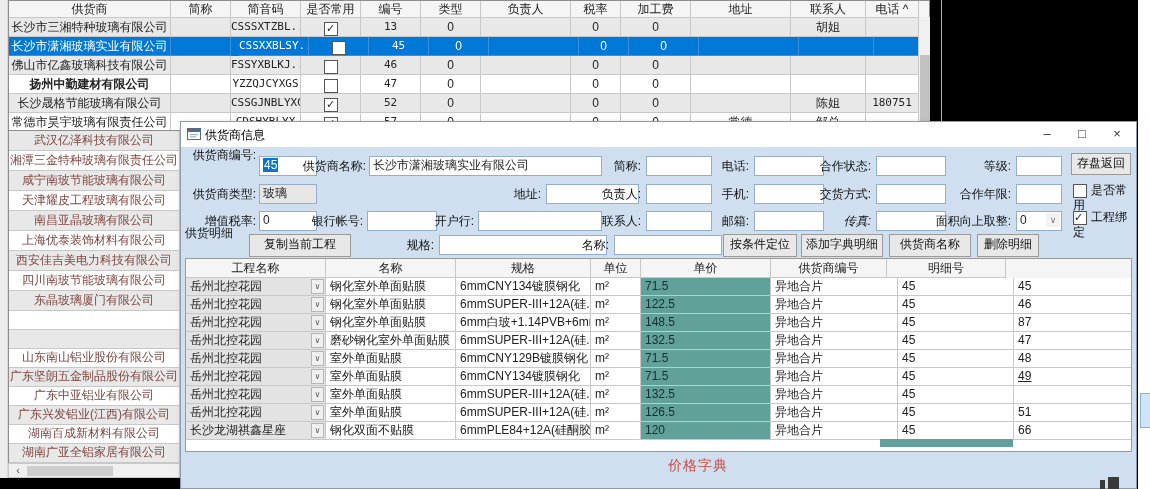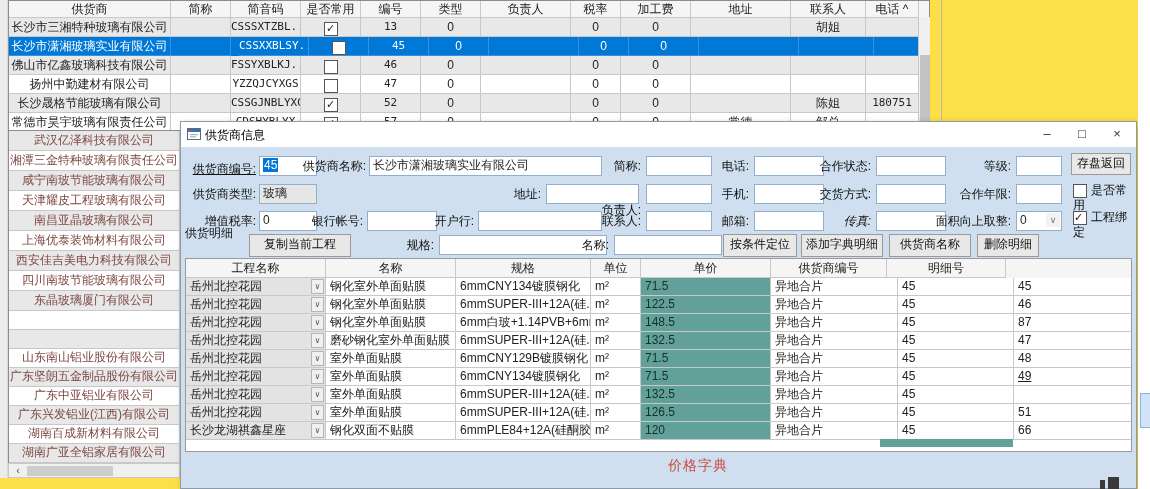--- a/index.html
+++ b/index.html
@@ -1,17 +1,17 @@
 <!DOCTYPE html>
 <html><head>
 <meta charset="utf-8">
 <style>
   html,body{margin:0;padding:0;}
   body{font-family:"Liberation Sans","DejaVu Sans",sans-serif;background:#fff;}
-  #stage{position:relative;width:1150px;height:489px;overflow:hidden;background:#fde047;font-size:12px;color:#222;}
+  #stage{position:relative;width:1150px;height:489px;overflow:hidden;background:#000000;font-size:12px;color:#222;}
   .abs{position:absolute;box-sizing:border-box;}
 
   
   #bg-table{left:8px;top:0;width:922px;height:131px;border:1px solid #8c8c8c;background:#fff;overflow:hidden;}
   .bgrow{display:flex;height:19px;line-height:18px;}
   .bgrow.hdr{height:17px;line-height:16px;background:#f5f5f5;font-weight:normal;}
   .bgrow.alt{background:#e8e8e8;}
   .bgrow.sel{background:#0078d7;color:#fff;}
   .bgcell{border-right:1px solid #c8c8c8;border-bottom:1px solid #c8c8c8;text-align:center;overflow:hidden;white-space:nowrap;box-sizing:border-box;flex:none;}
   .bgrow.sel .bgcell{border-right-color:#3b8fdd;border-bottom-color:#3b8fdd;}
@@ -117,21 +117,21 @@
         <div class="bgcell code" style="width: 60px;">46</div>
         <div class="bgcell" style="width: 60px;">0</div>
         <div class="bgcell" style="width: 90px;"></div>
         <div class="bgcell" style="width: 50px;">0</div>
         <div class="bgcell" style="width: 70px;">0</div>
         <div class="bgcell" style="width: 100px;"></div>
         <div class="bgcell" style="width: 75px;"></div>
         <div class="bgcell code" style="width: 53px;"></div>
       </div>
       <div class="bgrow">
-        <div class="bgcell" style="width: 162px;">扬州中勤建材有限公司</div>
+        <div class="bgcell" style="width: 162px; font-weight: bold;">扬州中勤建材有限公司</div>
         <div class="bgcell" style="width: 60px;"></div>
         <div class="bgcell code" style="width: 70px;">YZZQJCYXGS</div>
         <div class="bgcell" style="width: 60px;"><span class="cb"></span></div>
         <div class="bgcell code" style="width: 60px;">47</div>
         <div class="bgcell" style="width: 60px;">0</div>
         <div class="bgcell" style="width: 90px;"></div>
         <div class="bgcell" style="width: 50px;">0</div>
         <div class="bgcell" style="width: 70px;">0</div>
         <div class="bgcell" style="width: 100px;"></div>
         <div class="bgcell" style="width: 75px;"></div>
@@ -202,37 +202,37 @@
         <rect x="2" y="2.7" width="2" height="1.6" fill="#d94f3d"></rect>
         <rect x="3" y="7" width="8" height="1.2" fill="#9db6cc"></rect>
         <rect x="3" y="9.2" width="6" height="1.2" fill="#9db6cc"></rect>
       </svg>
       <span id="title-text">供货商信息</span>
       <span class="winbtn" style="right:72px;">–</span>
       <span class="winbtn" style="right:37px;">□</span>
       <span class="winbtn" style="right:2px;">×</span>
     </div>
     <div id="form-area">
-        <div class="lbl" style="left: -65px; top: 38px; width: 140px; text-decoration: underline;">供货商编号:</div>
+        <div class="lbl" style="left: -65px; top: 24px; width: 140px;">供货商编号:</div>
         <div class="fld" style="left: 78px; top: 34px; width: 50px;"><span class="seltext">45</span></div>
         <div class="lbl" style="left: 45px; top: 35px; width: 140px;">供货商名称:</div>
         <div class="fld" style="left: 188px; top: 34px; width: 225px;">长沙市潇湘玻璃实业有限公司</div>
         <div class="lbl" style="left: 320px; top: 35px; width: 140px;">简称:</div>
         <div class="fld" style="left: 465px; top: 34px; width: 58px;"></div>
         <div class="lbl" style="left: 428px; top: 35px; width: 140px;">电话:</div>
         <div class="fld" style="left: 573px; top: 34px; width: 62px;"></div>
         <div class="lbl" style="left: 550px; top: 35px; width: 140px;">合作状态:</div>
         <div class="fld" style="left: 695px; top: 34px; width: 62px;"></div>
         <div class="lbl" style="left: 690px; top: 35px; width: 140px;">等级:</div>
         <div class="fld" style="left: 835px; top: 34px; width: 38px;"></div>
         <div class="lbl" style="left: -65px; top: 63px; width: 140px;">供货商类型:</div>
         <div class="fld ro" style="left: 78px; top: 62px; width: 50px;">玻璃</div>
         <div class="lbl" style="left: 220px; top: 63px; width: 140px;">地址:</div>
         <div class="fld" style="left: 365px; top: 62px; width: 85px;"></div>
-        <div class="lbl" style="left: 320px; top: 63px; width: 140px; margin-top: 16px;">负责人:</div>
+        <div class="lbl" style="left: 320px; top: 63px; width: 140px;">负责人:</div>
         <div class="fld" style="left: 465px; top: 62px; width: 58px;"></div>
         <div class="lbl" style="left: 428px; top: 63px; width: 140px;">手机:</div>
         <div class="fld" style="left: 573px; top: 62px; width: 62px;"></div>
         <div class="lbl" style="left: 550px; top: 63px; width: 140px;">交货方式:</div>
         <div class="fld" style="left: 695px; top: 62px; width: 62px;"></div>
         <div class="lbl" style="left: 690px; top: 63px; width: 140px;">合作年限:</div>
         <div class="fld" style="left: 835px; top: 62px; width: 38px;"></div>
         <div class="lbl" style="left: -65px; top: 90px; width: 140px;">增值税率:</div>
         <div class="fld" style="left: 78px; top: 89px; width: 50px;">0</div>
         <div class="lbl" style="left: 42px; top: 90px; width: 140px;">银行帐号:</div>

